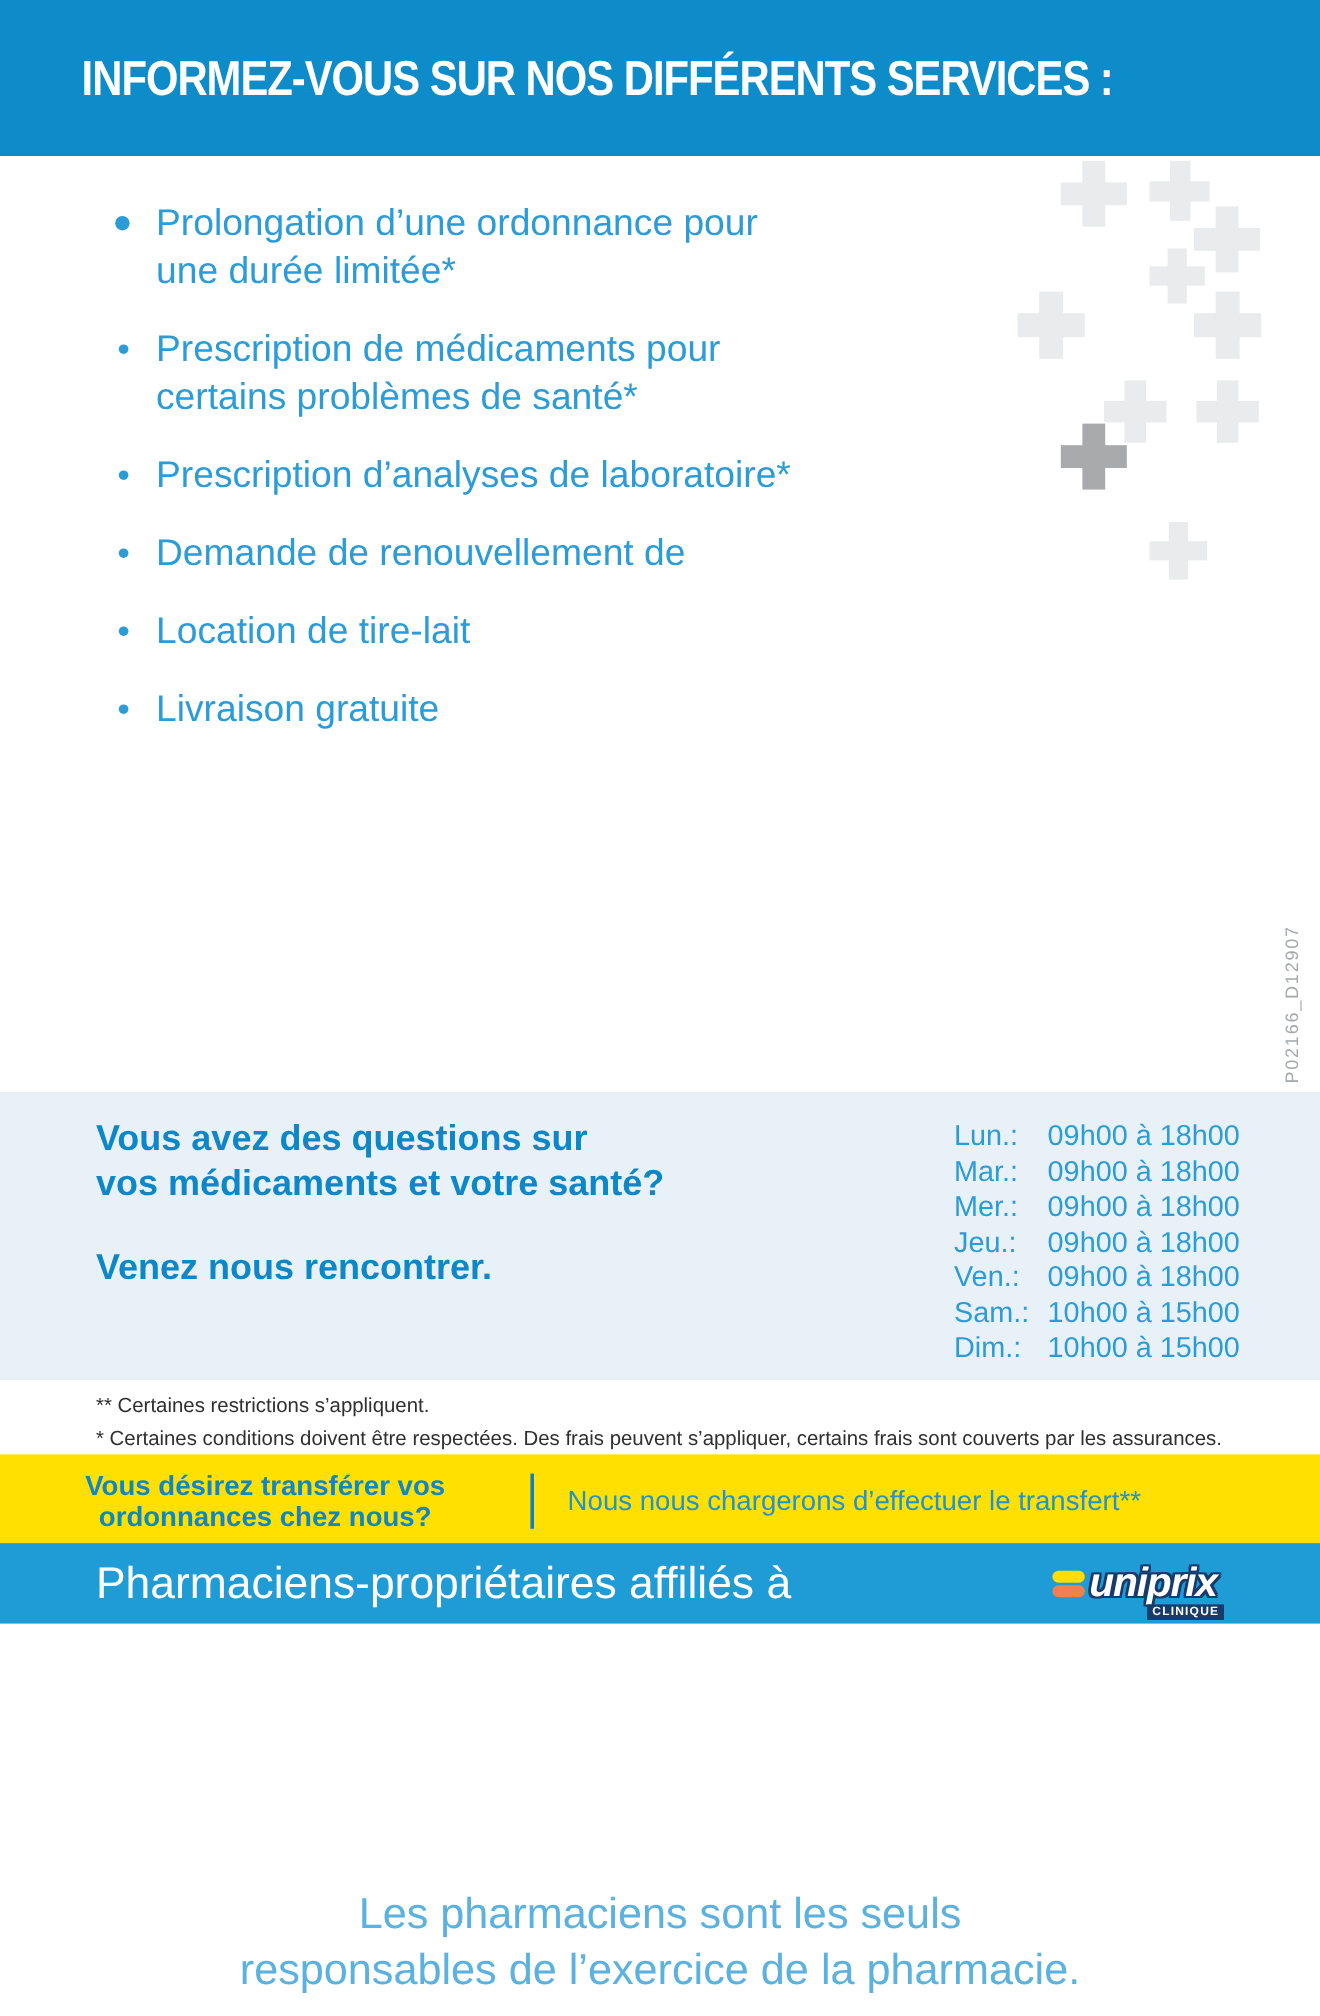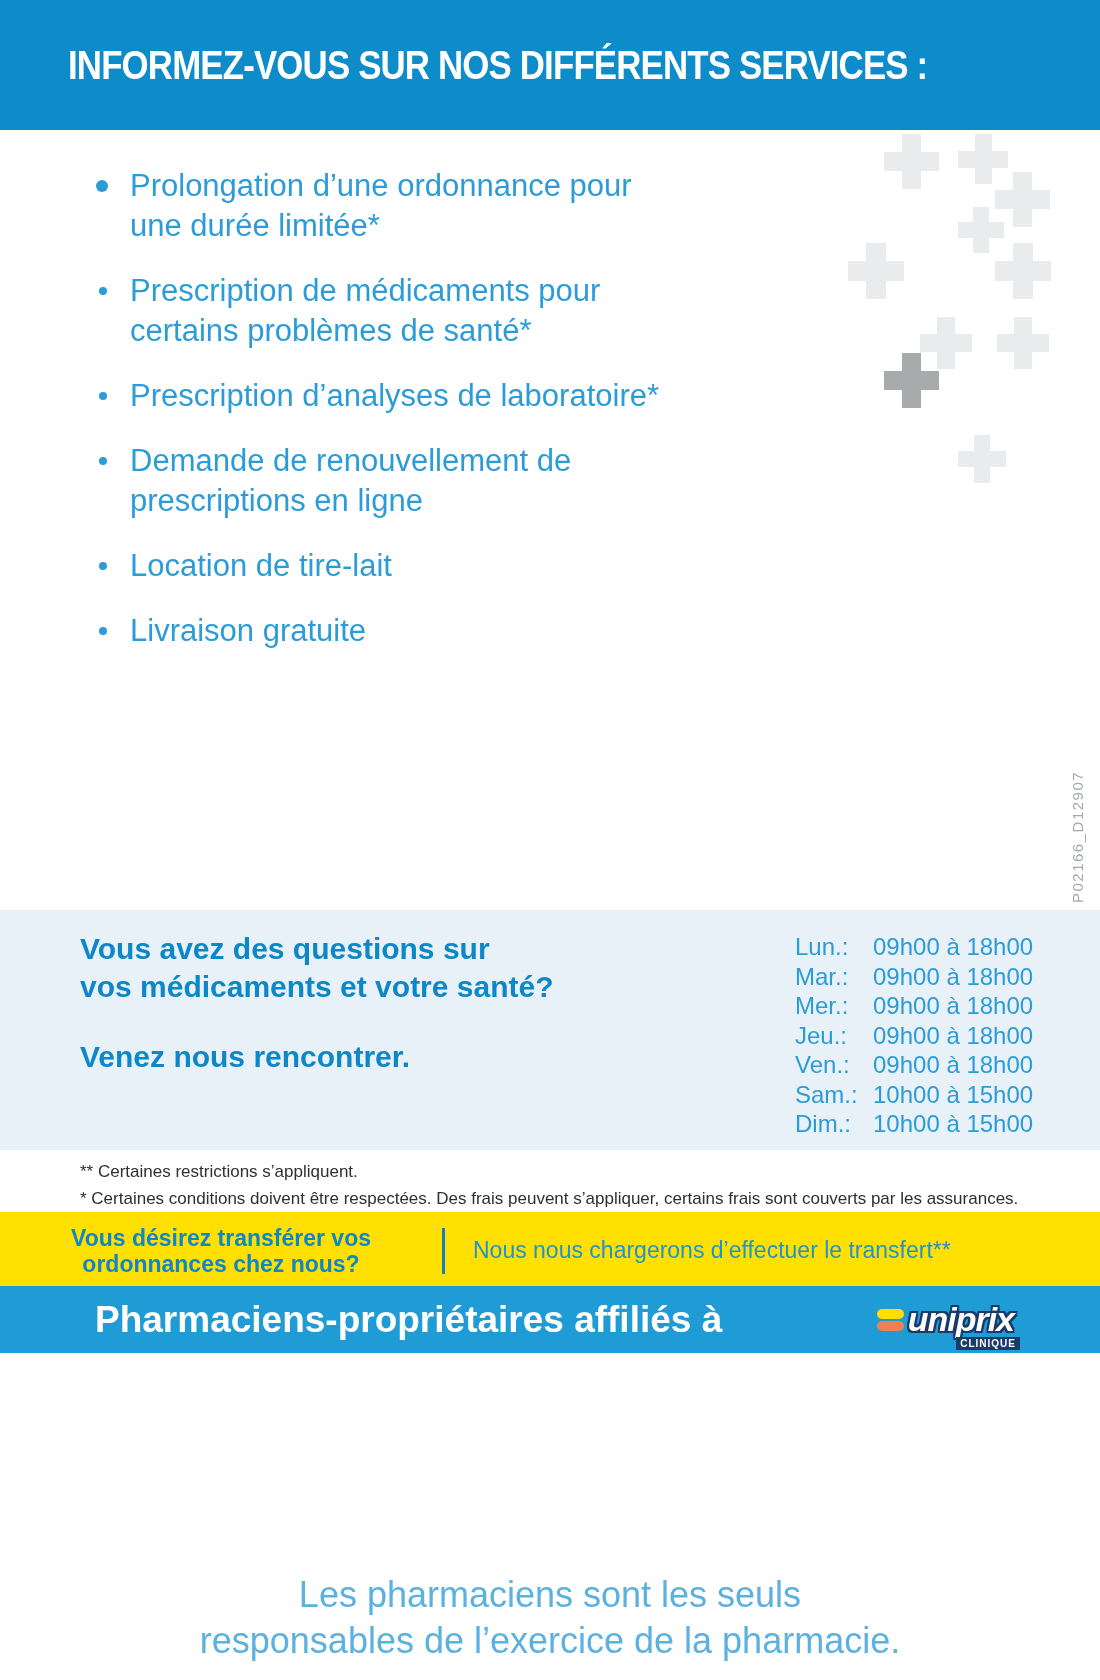--- a/index.html
+++ b/index.html
@@ -49,21 +49,21 @@
   
   .yellow{top:1212px;height:77px;background:#ffe000;display:flex;align-items:center;}
   .ycol1{width:442px;text-align:center;color:#0d87c8;font-weight:bold;font-size:23px;line-height:26px;}
   .ycol1 span{display:block;}
   .ydiv{width:3px;height:46px;background:#1180be;}
   .ycol2{padding-left:28px;color:#2193cd;font-size:23px;line-height:27px;}
   .ycol2 .b{font-weight:bold;color:#0f86c6;}
 
   
   .affil{top:1286px;height:67px;background:#1f9cd6;display:flex;align-items:center;padding-left:80px;}
-  .affil h2{margin:15px;color:#fff;font-size:37px;font-weight:bold;}
+  .affil h2{margin:0;color:#fff;font-size:37px;font-weight:normal;}
   .logo{margin-left:auto;margin-right:86px;position:relative;display:flex;align-items:center;}
   .eq{display:inline-flex;flex-direction:column;gap:2px;margin-right:4px;}
   .eq i{display:block;width:27px;height:10px;border-radius:5px;}
   .eq .y{background:#ffde00;}
   .eq .o{background:#f08050;}
   .wordmark{color:#fff;font-size:34px;font-weight:bold;font-style:italic;letter-spacing:-1px;
             text-shadow:2px 0 #173c6b,-2px 0 #173c6b,0 2px #173c6b,0 -2px #173c6b,
                         2px 2px #173c6b,-2px -2px #173c6b,2px -2px #173c6b,-2px 2px #173c6b;}
   .clinique{position:absolute;right:-6px;bottom:-11px;background:#173c6b;color:#fff;
             font-size:10px;font-weight:bold;letter-spacing:1px;padding:1px 4px;}
@@ -99,21 +99,20 @@
         <span class="ln">Prescription de médicaments pour</span>
         <span class="ln">certains problèmes de santé*</span>
       </li>
       <li>
         <span class="dot"></span>
         <span class="ln">Prescription d’analyses de laboratoire*</span>
       </li>
       <li>
         <span class="dot"></span>
         <span class="ln">Demande de renouvellement de</span>
-        <span class="ln">prescriptions en ligne</span>
       </li>
       <li>
         <span class="dot"></span>
         <span class="ln">Location de tire-lait</span>
       </li>
       <li>
         <span class="dot"></span>
         <span class="ln">Livraison gratuite</span>
       </li>
     </ul>

